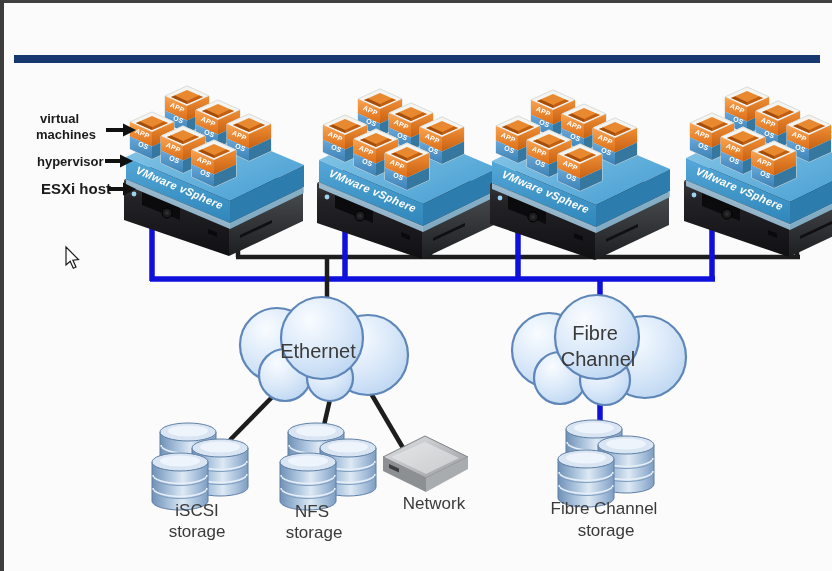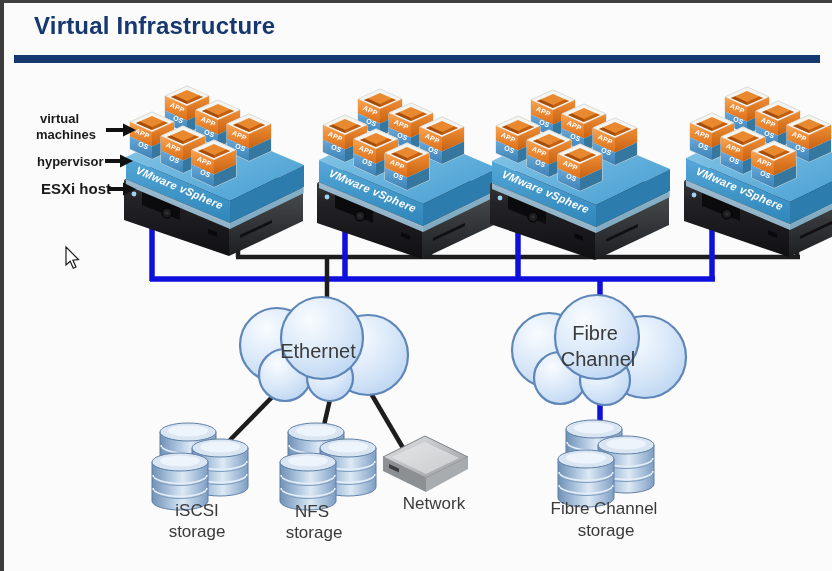--- a/index.html
+++ b/index.html
@@ -21,21 +21,20 @@
   .store-label{font-size:17px;fill:#3a3a3a;}
   .slab-label{font-size:11px;font-weight:bold;font-style:italic;fill:#ffffff;letter-spacing:.4px;}
   .cube-label{font-size:7px;font-weight:bold;fill:#ffffff;letter-spacing:.2px;}
 </style>
 </head>
 <body>
 
 <div class="screen">
   <div class="frame-top"></div>
 
-  <h1 class="page-title">Virtual Infrastructure</h1>
   <div class="title-rule"></div>
 
   <svg width="832" height="571" viewBox="0 0 832 571" style="position:absolute;left:0;top:0">
     <defs>
       <linearGradient id="gSrvF" x1="0" y1="0" x2="0" y2="1">
         <stop offset="0" stop-color="#38383c"></stop>
           <stop offset="0.25" stop-color="#232327"></stop>
           <stop offset="1" stop-color="#101013"></stop>
       </linearGradient>
       <linearGradient id="gSrvR" x1="0" y1="0" x2="0" y2="1">

